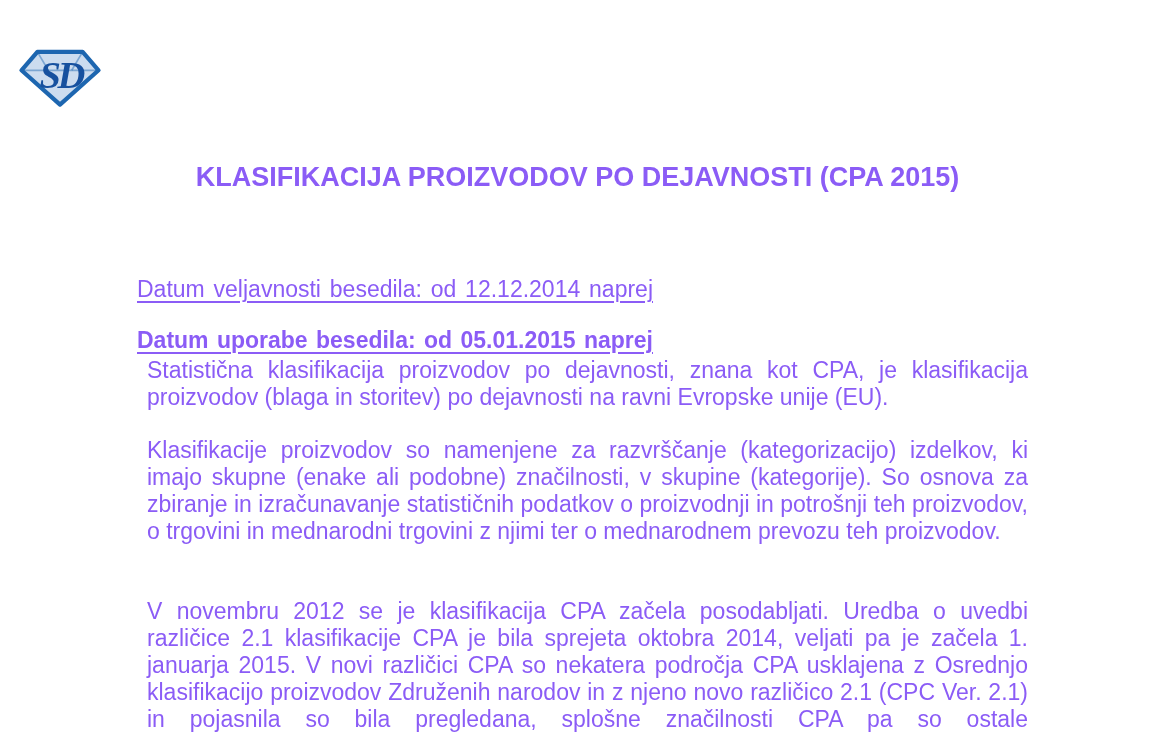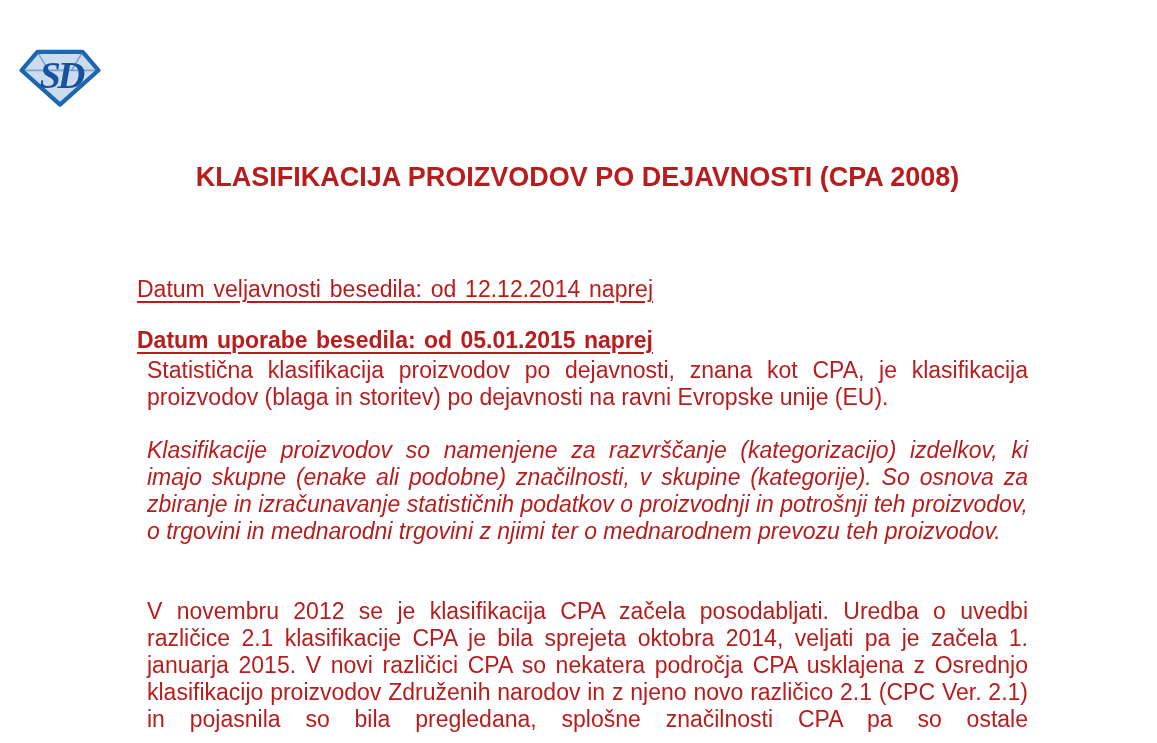--- a/index.html
+++ b/index.html
@@ -4,21 +4,21 @@
 <style>
   * { margin: 0; padding: 0; box-sizing: border-box; }
   html, body { background: #e8e8e8; }
   .page {
     position: relative;
     width: 1157px;
     height: 743px;
     background: #ffffff;
     overflow: hidden;
     font-family: "Liberation Sans", sans-serif;
-    color: #b91c1c;
+    color: #8b5cf6;
   }
   .logo {
     position: absolute;
     left: 18px;
     top: 46px;
     width: 84px;
     height: 62px;
   }
   .logo svg { width: 100%; height: 100%; display: block; }
   .gem-letters {
@@ -61,39 +61,39 @@
     position: absolute;
     left: 147px;
     width: 881px;
     font-size: 23px;
     line-height: 27px;
     text-align: justify;
     text-align-last: left;
     hyphens: none;
   }
   .para-1 { top: 357px; }
-  .para-2 { top: 437px; font-style: italic; }
+  .para-2 { top: 437px; }
   .para-3 { top: 598px; text-align-last: justify; }
 </style>
 </head>
 <body>
 
 <div class="page">
 
   <div class="logo">
     <svg viewBox="0 0 100 74" xmlns="http://www.w3.org/2000/svg">
       <polygon points="4,29 23,7 77,7 96,29 50,70" fill="#ccdcef" stroke="#1d66b0" stroke-width="5" stroke-linejoin="round"></polygon>
       <line x1="4" y1="29" x2="96" y2="29" stroke="#1d66b0" stroke-width="2" opacity="0.45"></line>
       <line x1="23" y1="7" x2="36" y2="29" stroke="#1d66b0" stroke-width="2" opacity="0.45"></line>
       <line x1="77" y1="7" x2="64" y2="29" stroke="#1d66b0" stroke-width="2" opacity="0.45"></line>
       <text class="gem-letters" x="51" y="50" text-anchor="middle" fill="#17519f">SD</text>
     </svg>
   </div>
 
-  <div class="doc-title">KLASIFIKACIJA PROIZVODOV PO DEJAVNOSTI (CPA 2008)</div>
+  <div class="doc-title">KLASIFIKACIJA PROIZVODOV PO DEJAVNOSTI (CPA 2015)</div>
 
   <div class="dates">
     <div class="date-line">Datum veljavnosti besedila: od 12.12.2014 naprej</div>
     <div class="date-line bold">Datum uporabe besedila: od 05.01.2015 naprej</div>
   </div>
 
   <p class="para para-1">Statistična klasifikacija proizvodov po dejavnosti, znana kot CPA, je klasifikacija proizvodov (blaga in storitev) po dejavnosti na ravni Evropske unije (EU).</p>
 
   <p class="para para-2">Klasifikacije proizvodov so namenjene za razvrščanje (kategorizacijo) izdelkov, ki imajo skupne (enake ali podobne) značilnosti, v skupine (kategorije). So osnova za zbiranje in izračunavanje statističnih podatkov o proizvodnji in potrošnji teh proizvodov, o trgovini in mednarodni trgovini z njimi ter o mednarodnem prevozu teh proizvodov.</p>
 

